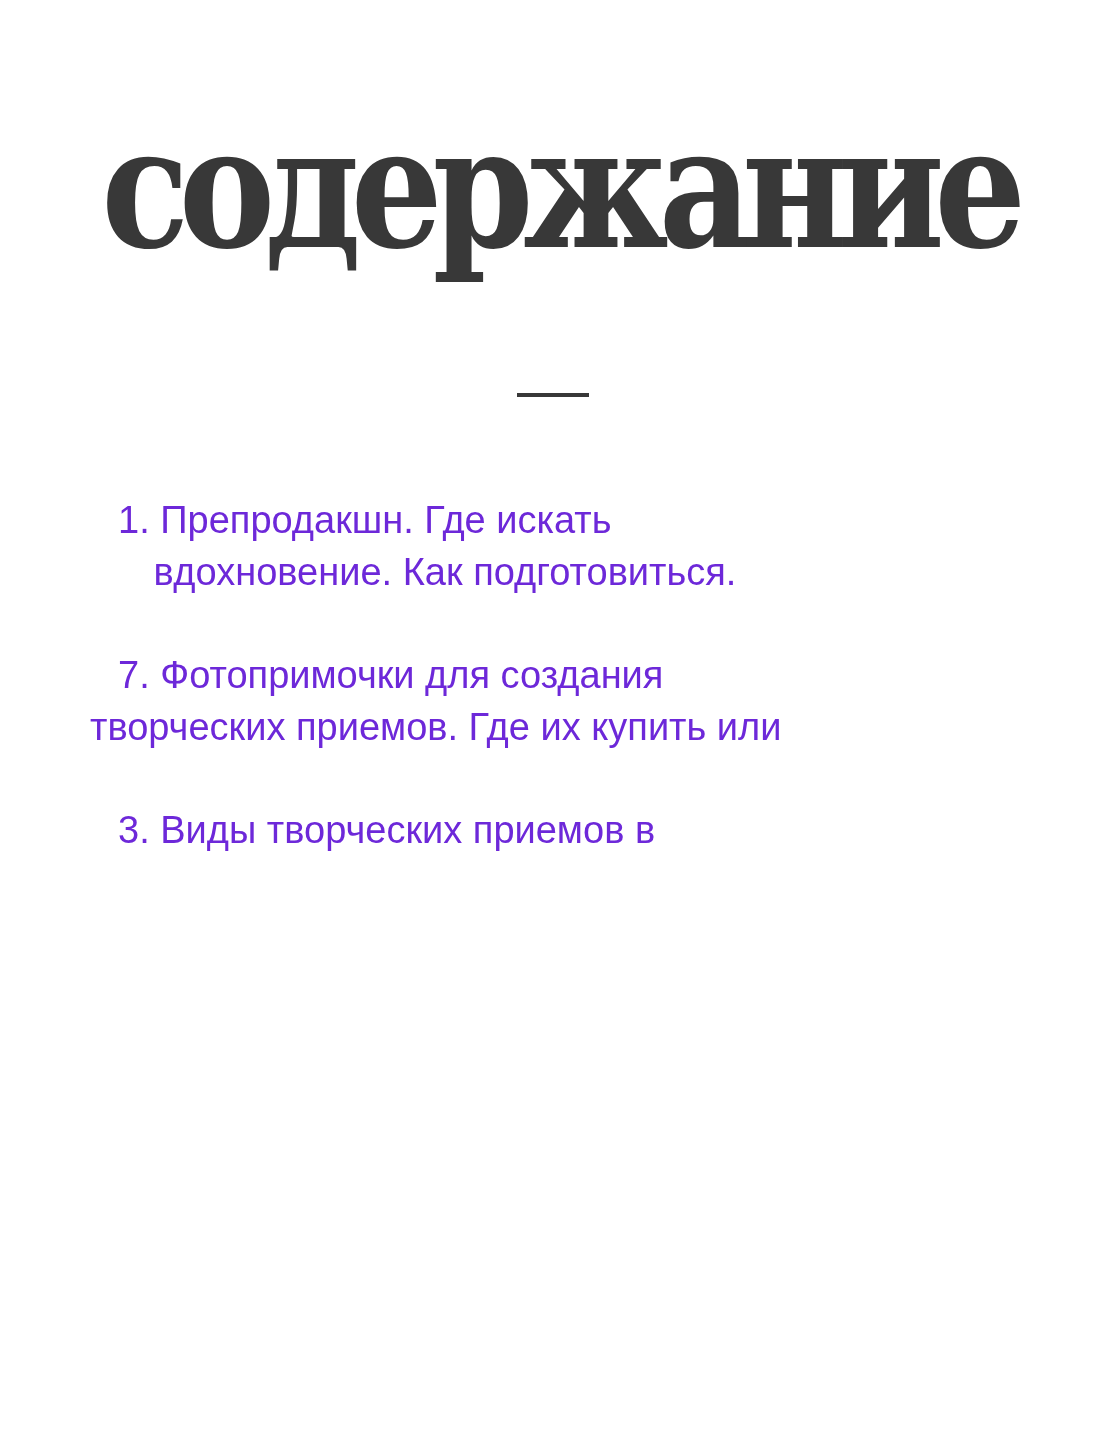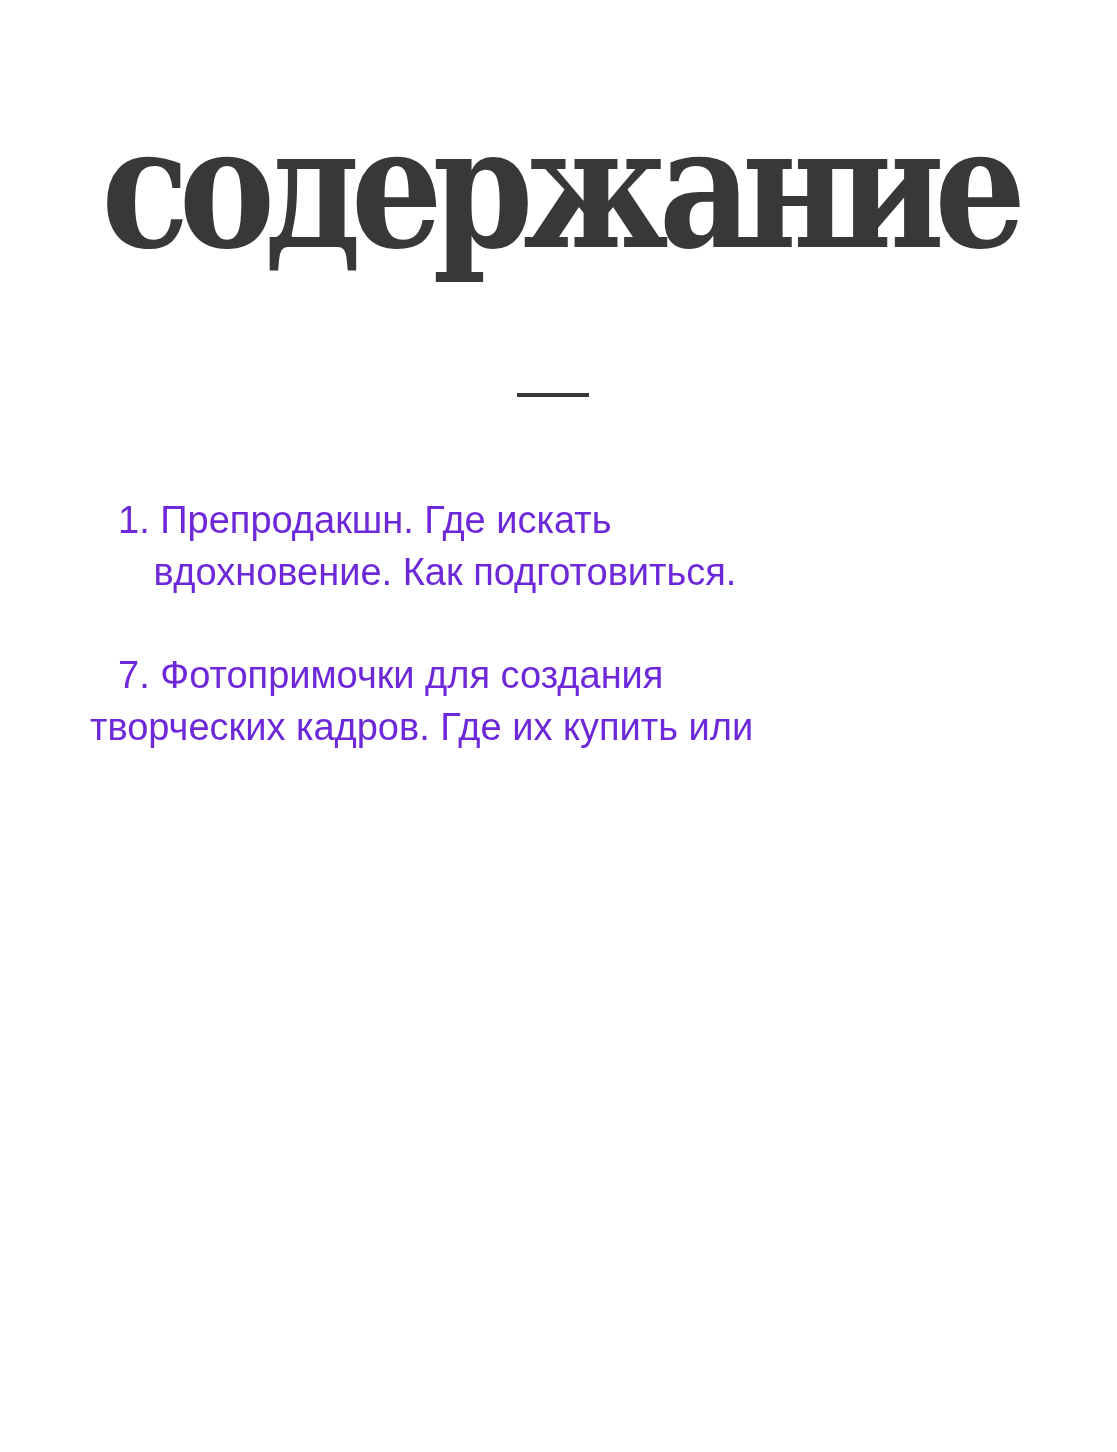--- a/index.html
+++ b/index.html
@@ -65,17 +65,18 @@
 
 <div class="divider"></div>
 
 <div class="toc">
   <div class="toc-item item1">
     <span class="line l1">1.  Препродакшн. Где искать</span>
     <span class="line l2">вдохновение. Как подготовиться.</span>
   </div>
   <div class="toc-item item2">
     <span class="line l1">7.  Фотопримочки для создания</span>
-    <span class="line">творческих кадров. Где их купить или</span>
+    <span class="line">творческих приемов. Где их купить или</span>
   </div>
   <div class="toc-item item3">
+    <span class="line l1">3.  Виды творческих приемов в</span>
   </div>
 </div>
 
 </body></html>

